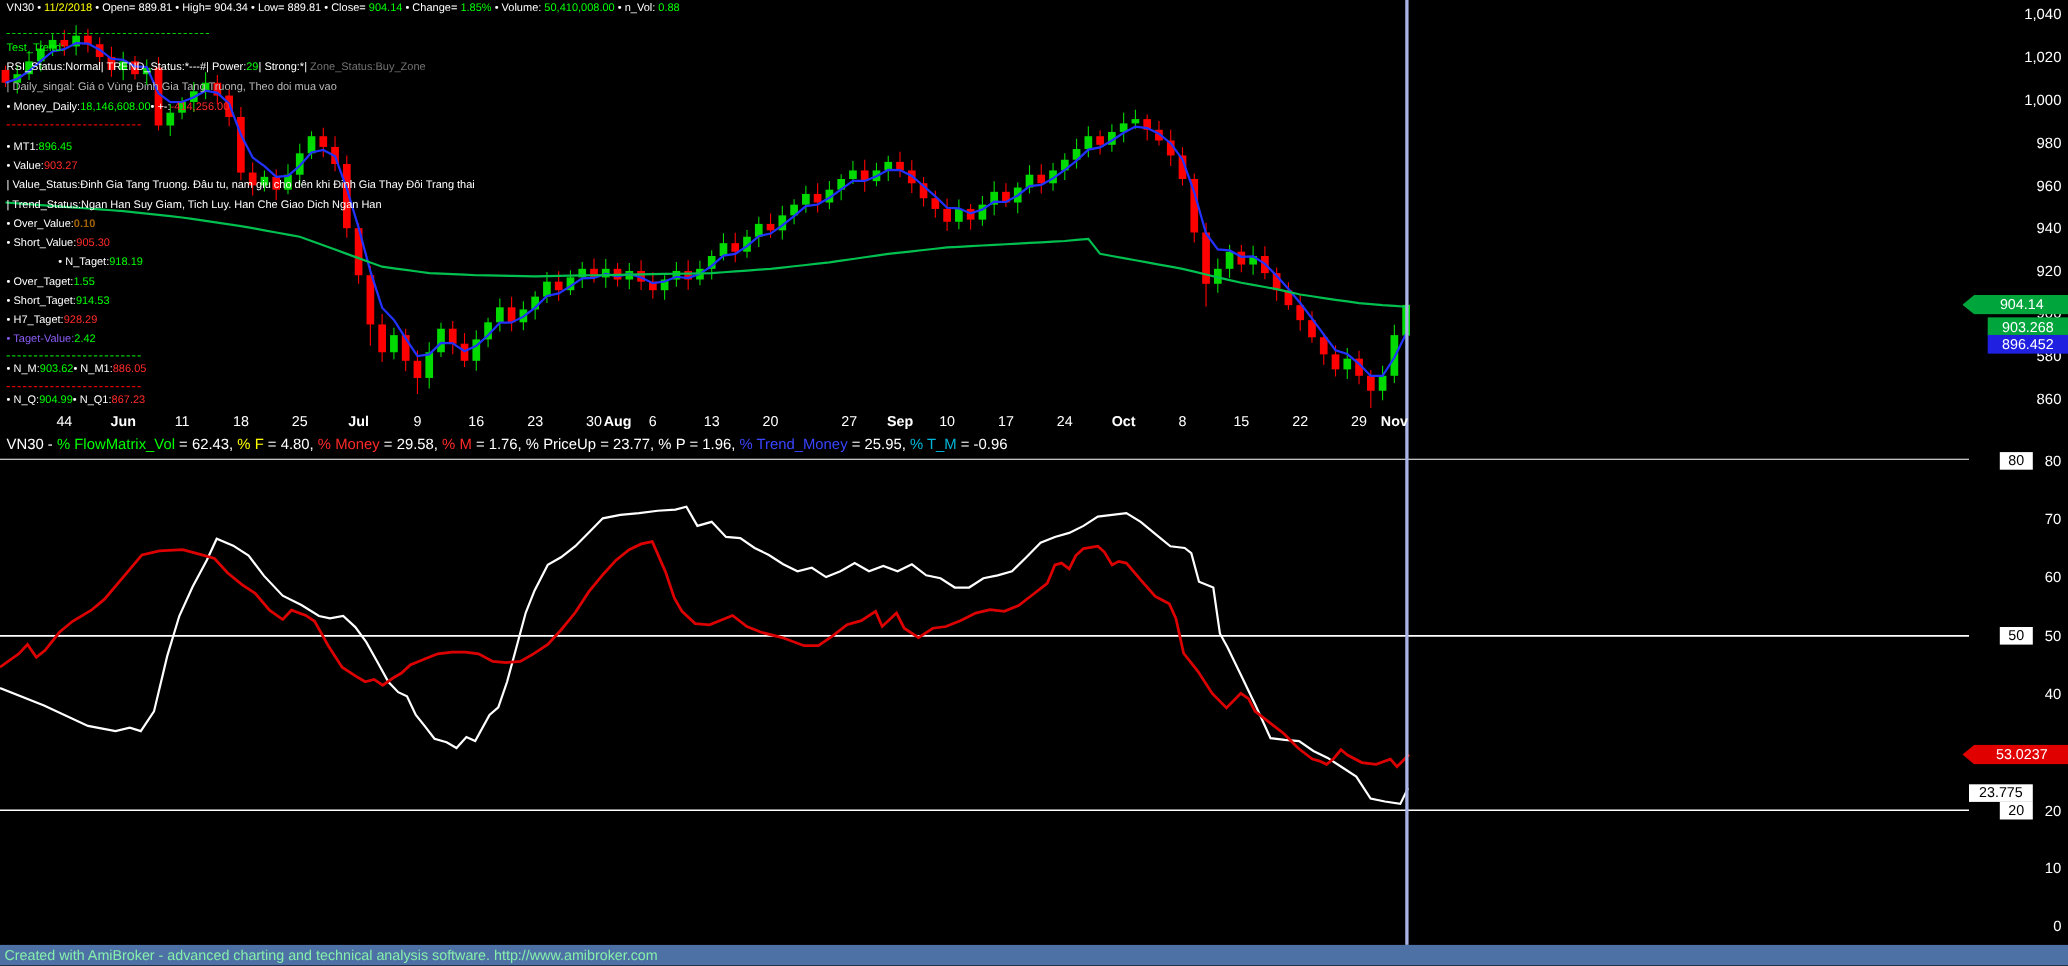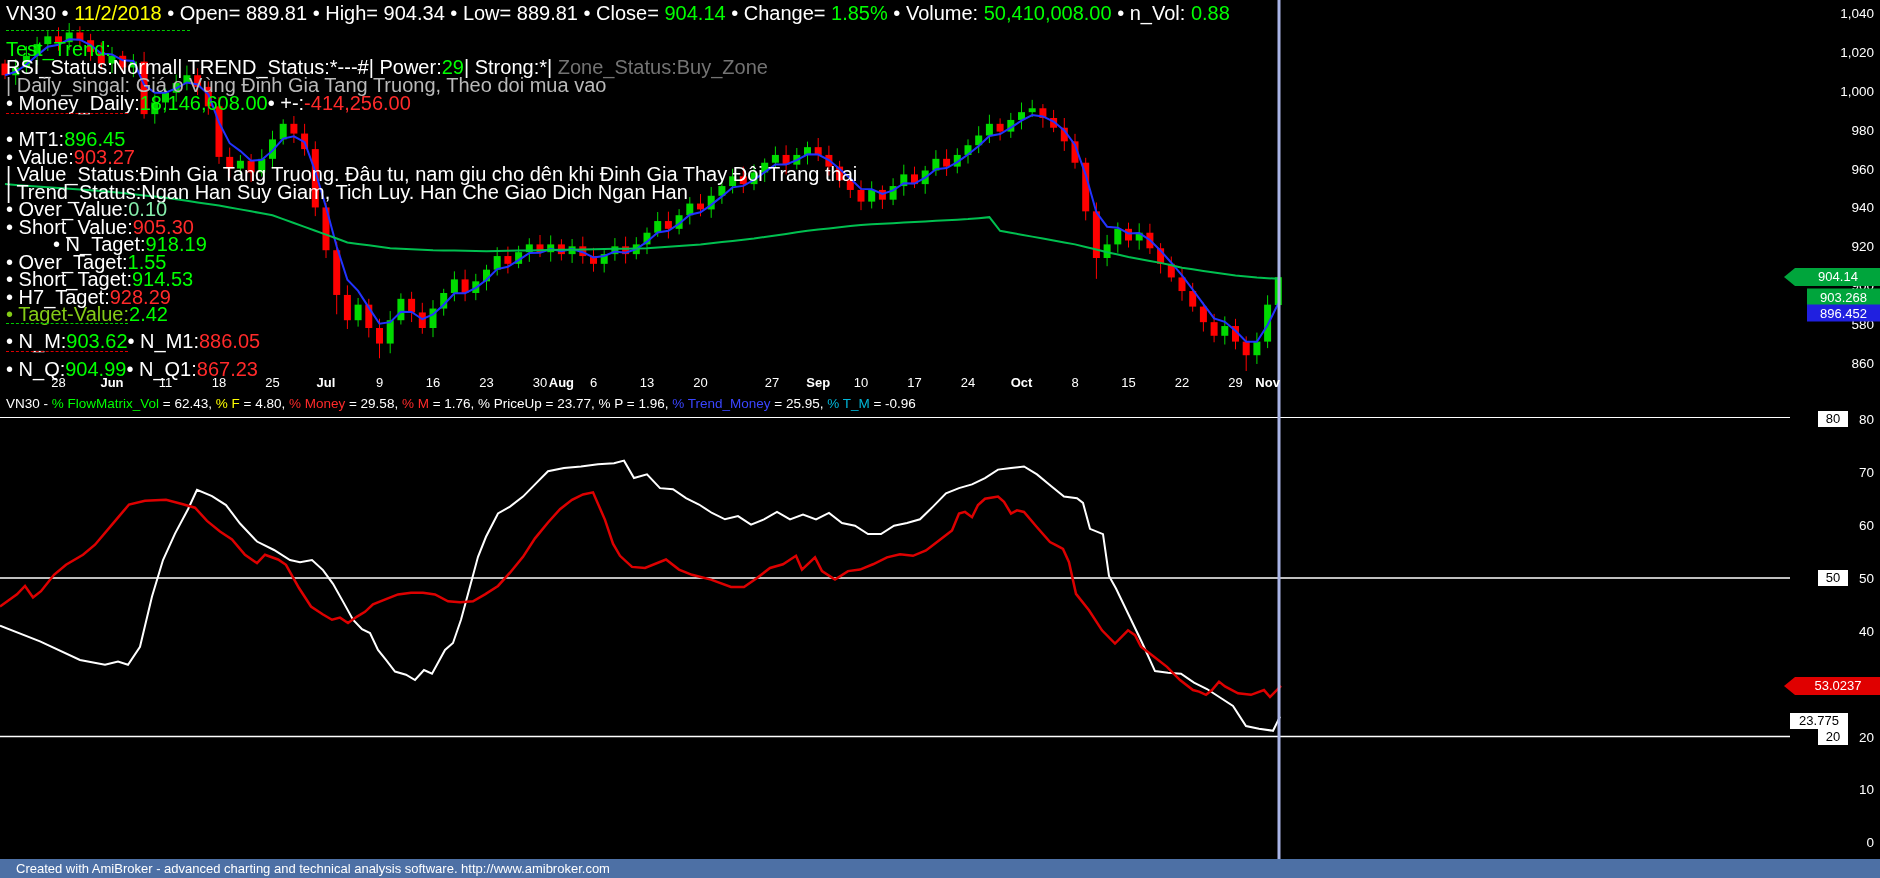--- a/index.html
+++ b/index.html
@@ -1,36 +1,36 @@
 <!DOCTYPE html>
 <html><head>
 <meta charset="utf-8">
 <style>
   html,body{margin:0;padding:0;background:#000;}
   #root{position:relative;width:1880px;height:878px;background:#000;overflow:hidden;
         font-family:"Liberation Sans",sans-serif;}
   #chart{position:absolute;left:0;top:0;}
   #info{position:absolute;left:6px;top:0;width:1100px;pointer-events:none;}
-  .il{position:absolute;left:0;white-space:nowrap;font-size:20px;color:#fff;letter-spacing:0;}
+  .il{position:absolute;left:0;white-space:nowrap;font-size:10px;color:#fff;letter-spacing:0;}
   .dash{position:absolute;left:0;height:0;border-top:1px dashed;}
   #flowhdr{position:absolute;left:6px;top:396px;font-size:13.5px;white-space:nowrap;color:#fff;}
   .xt{position:absolute;top:0;transform:translateX(-50%);font-size:13px;color:#fff;}
   .xt.m{font-weight:bold;}
   #xaxis{position:absolute;left:0;top:375px;width:1790px;height:18px;}
   .ytick{position:absolute;right:6px;transform:translateY(-50%);font-size:13.5px;color:#fff;
          text-align:right;white-space:nowrap;}
   .wbox{position:absolute;background:#fff;color:#000;font-size:13px;text-align:center;
         height:16px;line-height:16px;transform:translateY(-50%);}
   .tag{position:absolute;height:18px;line-height:18px;font-size:13px;color:#fff;text-align:center;
        transform:translateY(-50%);padding-left:12px;
        clip-path:polygon(0 50%,11px 0,100% 0,100% 100%,11px 100%);}
   .tagflat{position:absolute;height:17px;line-height:17px;font-size:13px;color:#fff;
        text-align:center;transform:translateY(-50%);}
   #statusbar{position:absolute;left:0;top:859px;width:1880px;height:19px;background:#4D70A5;
-       color:#ffffff;font-size:13px;line-height:19px;padding-left:16px;box-sizing:border-box;}
+       color:#86efac;font-size:13px;line-height:19px;padding-left:4px;box-sizing:border-box;}
 </style>
 </head>
 <body>
 
 <div id="root">
   <svg id="chart" width="1880" height="859">
       <line x1="0" y1="417.5" x2="1790" y2="417.5" stroke="#fff" stroke-width="1"></line>
       <line x1="0" y1="578" x2="1790" y2="578" stroke="#fff" stroke-width="1.5"></line>
       <line x1="0" y1="736.601" x2="1790" y2="736.601" stroke="#fff" stroke-width="1.5"></line>
       <clipPath id="cp">
@@ -289,35 +289,35 @@
       <div class="dash" style="top: 30px; width: 184px; border-color: rgb(0, 204, 0);"></div>
       <div class="il" style="top: 38px;"><span style="color: rgb(0, 255, 0);">Test_Trend:</span></div>
       <div class="il" style="top: 56px;"><span style="color: rgb(255, 255, 255); margin-top: 20px;">RSI_Status:Normal| TREND_Status:*---#| Power:</span><span style="color: rgb(0, 255, 0);">29</span><span style="color: rgb(255, 255, 255);">| Strong:*| </span><span style="color: #737373;">Zone_Status:Buy_Zone</span></div>
       <div class="il" style="top: 74px;"><span style="color: rgb(185, 185, 185);">| Daily_singal: Giá o Vùng Đinh Gia Tang Truong, Theo doi mua vao</span></div>
       <div class="il" style="top: 92px;"><span style="color: rgb(255, 255, 255);">• Money_Daily:</span><span style="color: rgb(0, 255, 0);">18,146,608.00</span><span style="color: rgb(255, 255, 255);">• +-:</span><span style="color: rgb(255, 42, 42);">-414,256.00</span></div>
       <div class="dash" style="top: 113px; width: 122px; border-color: rgb(221, 0, 0);"></div>
       <div class="il" style="top: 128px;"><span style="color: rgb(255, 255, 255);">• MT1:</span><span style="color: rgb(0, 255, 0);">896.45</span></div>
       <div class="il" style="top: 146px;"><span style="color: rgb(255, 255, 255);">• Value:</span><span style="color: rgb(255, 42, 42);">903.27</span></div>
       <div class="il" style="top: 163px;"><span style="color: rgb(255, 255, 255);">| Value_Status:Đinh Gia Tang Truong. Đâu tu, nam giu cho dên khi Đinh Gia Thay Đôi Trang thai</span></div>
       <div class="il" style="top: 181px;"><span style="color: rgb(255, 255, 255);">| Trend_Status:Ngan Han Suy Giam, Tich Luy. Han Che Giao Dich Ngan Han</span></div>
-      <div class="il" style="top: 198px;"><span style="color: rgb(255, 255, 255);">• Over_Value:</span><span style="color: #86efac;">0.10</span></div>
+      <div class="il" style="top: 198px;"><span style="color: rgb(255, 255, 255);">• Over_Value:</span><span style="color: #a16207; font-weight: bold;">0.10</span></div>
       <div class="il" style="top: 216px;"><span style="color: rgb(255, 255, 255);">• Short_Value:</span><span style="color: rgb(255, 42, 42);">905.30</span></div>
       <div class="il" style="top: 233px; margin-left: 47px;"><span style="color: rgb(255, 255, 255);">• N_Taget:</span><span style="color: rgb(0, 255, 0);">918.19</span></div>
       <div class="il" style="top: 251px;"><span style="color: rgb(255, 255, 255);">• Over_Taget:</span><span style="color: rgb(0, 255, 0);">1.55</span></div>
       <div class="il" style="top: 268px;"><span style="color: rgb(255, 255, 255); text-align: right;">• Short_Taget:</span><span style="color: rgb(0, 255, 0);">914.53</span></div>
       <div class="il" style="top: 286px;"><span style="color: rgb(255, 255, 255);">• H7_Taget:</span><span style="color: rgb(255, 42, 42);">928.29</span></div>
-      <div class="il" style="top: 303px;"><span style="color: #84cc16;">• Taget-Value:</span><span style="color: rgb(0, 255, 0);">2.42</span></div>
+      <div class="il" style="top: 303px;"><span style="color: #8b5cf6;">• Taget-Value:</span><span style="color: rgb(0, 255, 0);">2.42</span></div>
       <div class="dash" style="top: 323px; width: 122px; border-color: rgb(0, 204, 0);"></div>
       <div class="il" style="top: 330px;"><span style="color: rgb(255, 255, 255);">• N_M:</span><span style="color: rgb(0, 255, 0);">903.62</span><span style="color: rgb(255, 255, 255);">• N_M1:</span><span style="color: rgb(255, 42, 42);">886.05</span></div>
       <div class="dash" style="top: 351px; width: 122px; border-color: rgb(221, 0, 0);"></div>
       <div class="il" style="top: 358px;"><span style="color: rgb(255, 255, 255);">• N_Q:</span><span style="color: rgb(0, 255, 0);">904.99</span><span style="color: rgb(255, 255, 255);">• N_Q1:</span><span style="color: rgb(255, 42, 42);">867.23</span></div>
     </div>
   <div id="flowhdr"><span style="color: rgb(255, 255, 255);">VN30 - </span><span style="color: rgb(0, 255, 0);">% FlowMatrix_Vol</span><span style="color: rgb(255, 255, 255);"> = 62.43, </span><span style="color: rgb(255, 255, 0);">% F</span><span style="color: rgb(255, 255, 255);"> = 4.80, </span><span style="color: rgb(255, 42, 42);">% Money</span><span style="color: rgb(255, 255, 255);"> = 29.58, </span><span style="color: rgb(255, 42, 42);">% M</span><span style="color: rgb(255, 255, 255);"> = 1.76, </span><span style="color: rgb(255, 255, 255);">% PriceUp</span><span style="color: rgb(255, 255, 255);"> = 23.77, </span><span style="color: rgb(255, 255, 255);">% P</span><span style="color: rgb(255, 255, 255);"> = 1.96, </span><span style="color: rgb(58, 69, 255);">% Trend_Money</span><span style="color: rgb(255, 255, 255);"> = 25.95, </span><span style="color: rgb(0, 183, 217);">% T_M</span><span style="color: rgb(255, 255, 255);"> = -0.96</span></div>
   <div id="xaxis">
-      <span class="xt" style="left: 58.5px;">28</span>
+      <span class="xt" style="left: 58.5px;">44</span>
       <span class="xt m" style="left: 112px;">Jun</span>
       <span class="xt" style="left: 165.5px;">11</span>
       <span class="xt" style="left: 219px;">18</span>
       <span class="xt" style="left: 272.5px;">25</span>
       <span class="xt m" style="left: 326px;">Jul</span>
       <span class="xt" style="left: 379.5px;">9</span>
       <span class="xt" style="left: 433px;">16</span>
       <span class="xt" style="left: 486.5px;">23</span>
       <span class="xt" style="left: 540px;">30</span>
       <span class="xt m" style="left: 561.4px;">Aug</span>

